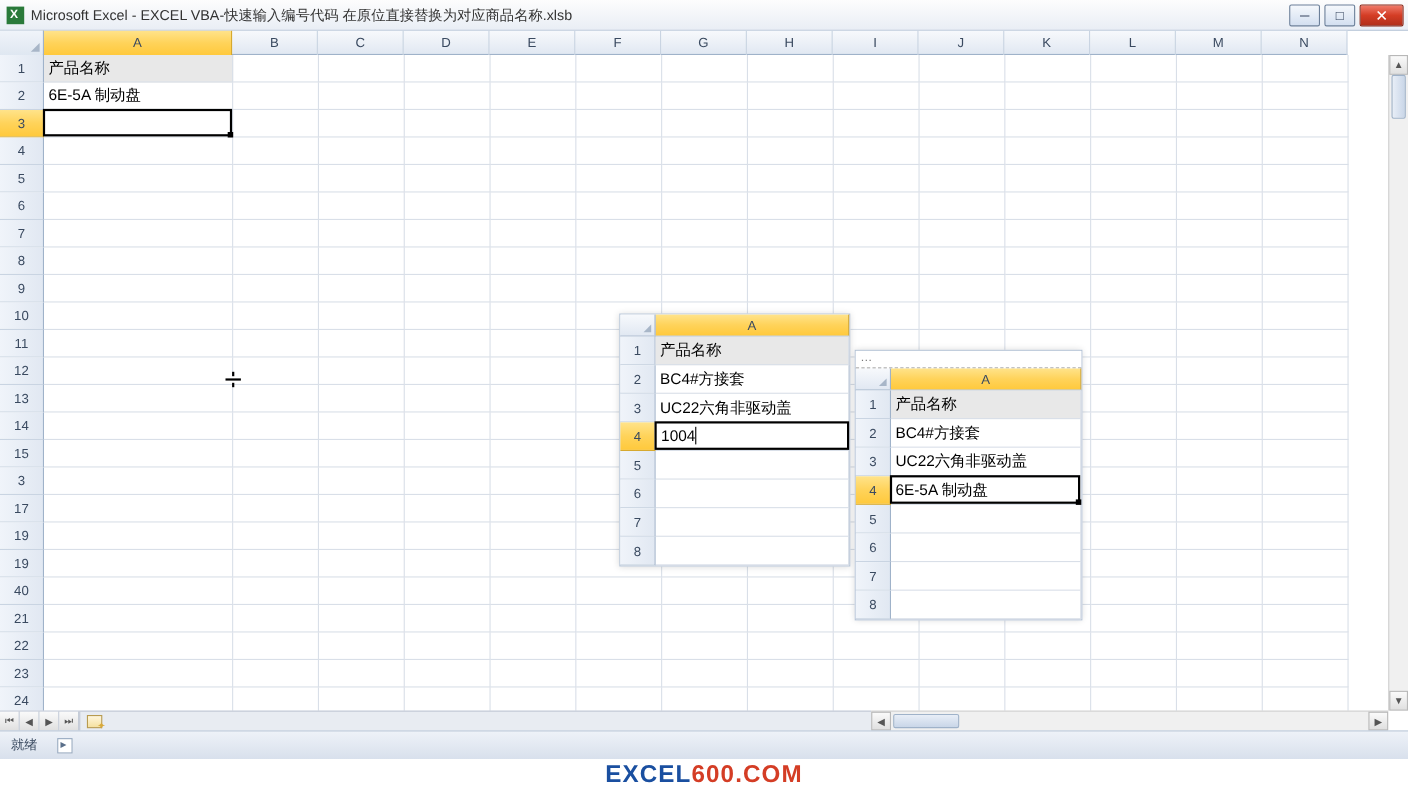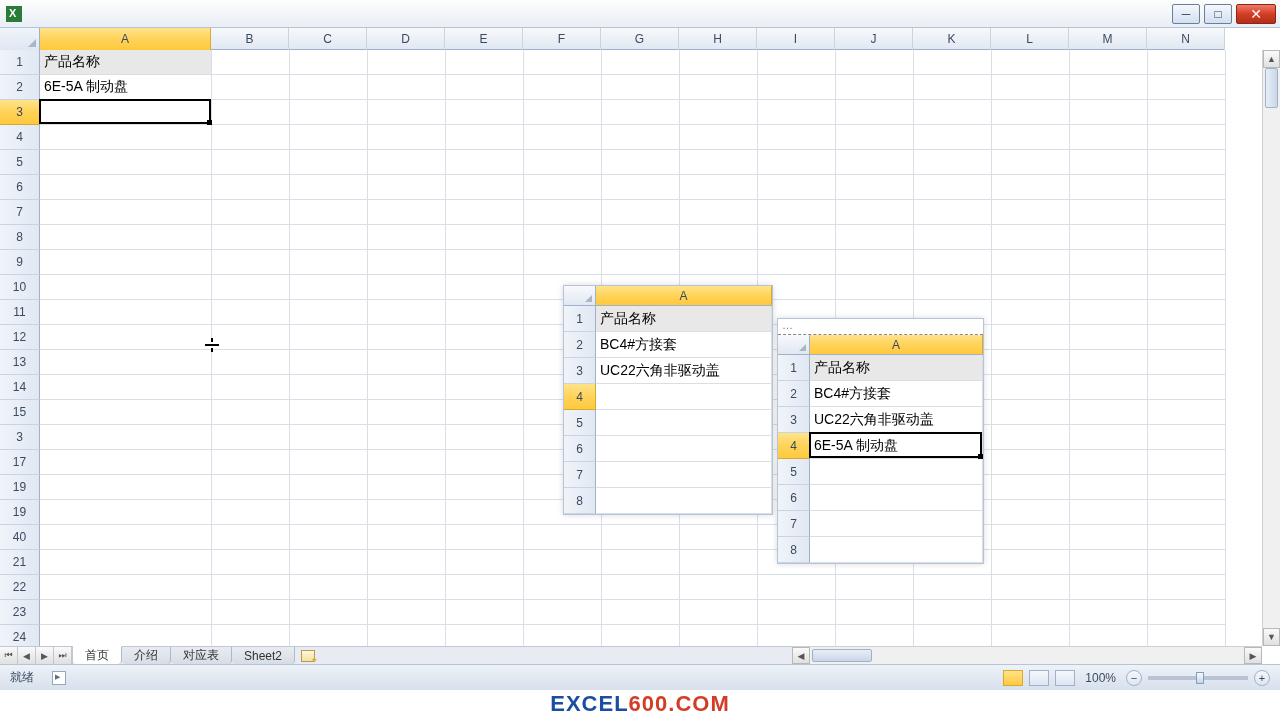--- a/index.html
+++ b/index.html
@@ -92,20 +92,21 @@
 .cursor-cross::before, .cursor-cross::after { content: ""; position: absolute; background: #000; }
 .cursor-cross::before { left: 6px; top: 0; width: 2px; height: 14px; }
 .cursor-cross::after { top: 6px; left: 0; height: 2px; width: 14px; }
 .cursor-cross .dot { position: absolute; left: 4px; top: 4px; width: 6px; height: 6px; background: #fff; }
 </style>
 </head>
 <body>
 
 <div class="title-bar">
   <div class="excel-icon"></div>
+  <div class="title-text">Microsoft Excel - EXCEL VBA-快速输入编号代码 在原位直接替换为对应商品名称.xlsb</div>
   <div class="win-controls">
     <div class="win-btn">─</div>
     <div class="win-btn">□</div>
     <div class="win-btn close">✕</div>
   </div>
 </div>
 
 <div class="sheet-area">
 
   <div class="col-headers" id="col-headers">
@@ -529,20 +530,24 @@
         <div class="mini-cell"></div>
       </div>
       <div class="mini-row">
         <div class="mini-row-header">7</div>
         <div class="mini-cell"></div>
       </div>
       <div class="mini-row">
         <div class="mini-row-header">8</div>
         <div class="mini-cell"></div>
       </div>
+      <div class="mini-edit" style="left: 31px; top: 97px; width: 177px; height: 26px;">
+        <span>1004</span>
+        <span class="cursor"></span>
+      </div>
     </div>
 
   <div class="mini-sheet" id="mini2" style="left:777px; top:290px; width:207px;">
     <div class="mini-truncated-title">…</div>
     <div class="mini-col-headers">
       <div class="mini-select-all"></div>
       <div class="mini-col-header selected">A</div>
     </div>
   <div class="mini-row">
         <div class="mini-row-header">1</div>
@@ -589,55 +594,36 @@
   <div class="arrow down">▼</div>
 </div>
 
 <div class="tab-bar">
   <div class="tab-nav">
     <div class="tab-nav-btn">⏮</div>
     <div class="tab-nav-btn">◀</div>
     <div class="tab-nav-btn">▶</div>
     <div class="tab-nav-btn">⏭</div>
   </div>
-  <div id="tabs" style="display:flex;">
-      <div class="sheet-tab active">首页</div>
-      <div class="sheet-tab">介绍</div>
-      <div class="sheet-tab">对应表</div>
-      <div class="sheet-tab">Sheet2</div>
-    </div>
   <div class="new-sheet-btn">
       <div class="new-sheet-icon"></div>
     </div>
 </div>
 
 <div class="hscroll">
   <div class="arrow">◀</div>
   <div class="track">
       <div class="thumb"></div>
     </div>
   <div class="arrow">▶</div>
 </div>
 
 <div class="status-bar">
   <div class="status-left">
     <span>就绪</span>
     <div class="macro-icon"></div>
   </div>
-  <div class="status-right">
-    <div class="view-btn active"></div>
-    <div class="view-btn"></div>
-    <div class="view-btn"></div>
-    <span style="margin:0 4px;">100%</span>
-    <div class="zoom-slider">
-      <div class="zoom-btn">−</div>
-      <div class="slider-track">
-          <div class="slider-thumb"></div>
-        </div>
-      <div class="zoom-btn">+</div>
-    </div>
-  </div>
 </div>
 
 <div class="watermark">
   <span class="wm-a">EXCEL</span>
     <span class="wm-b">600.COM</span>
 </div>
 
 </body></html>

